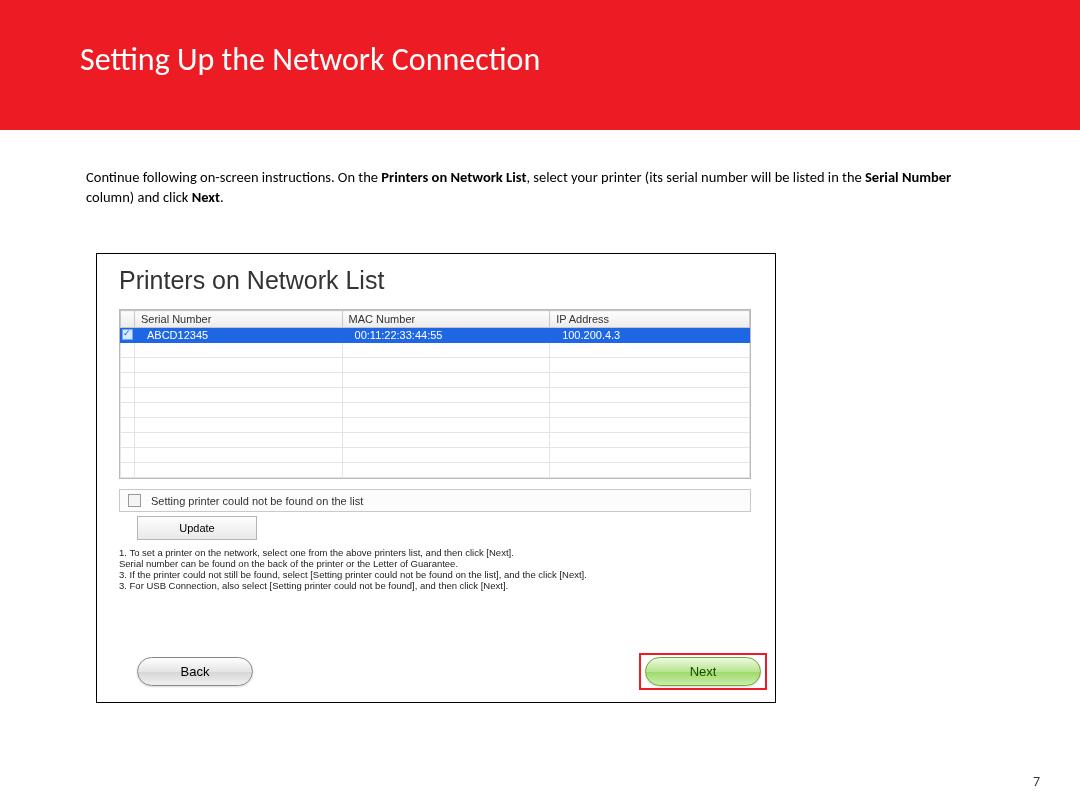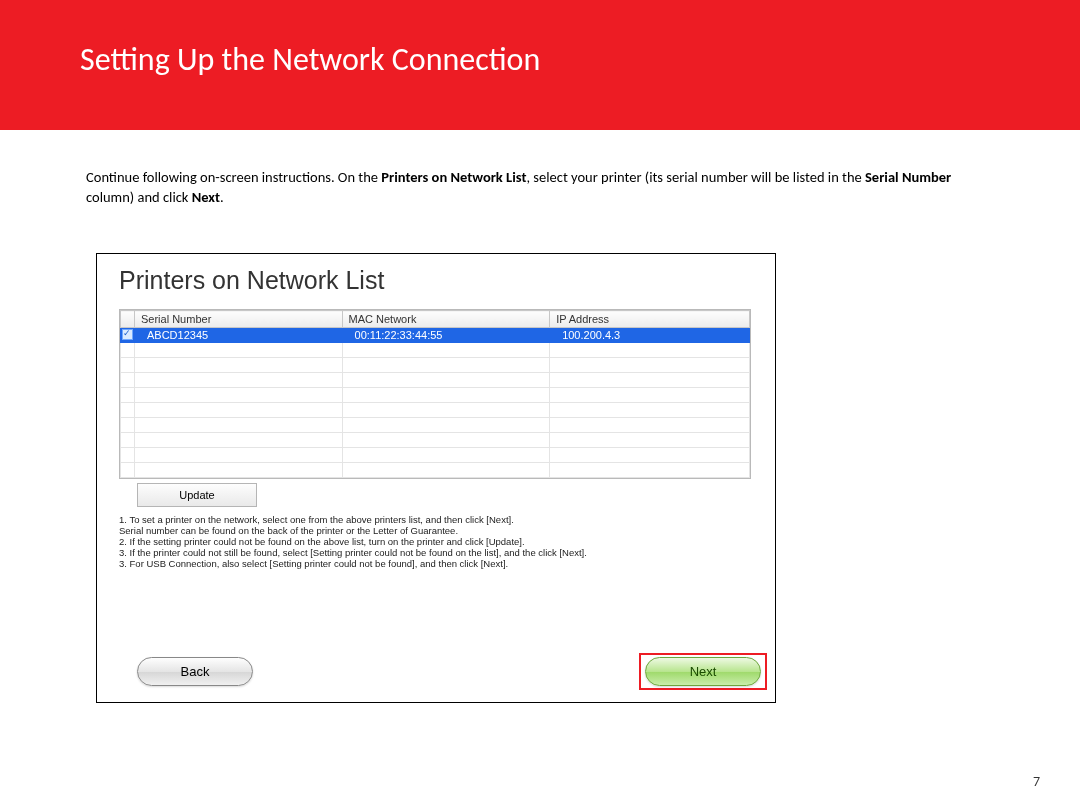--- a/index.html
+++ b/index.html
@@ -179,21 +179,21 @@
 
 <div class="dialog-frame">
   <div class="dialog-title">Printers on Network List</div>
 
   <div class="table-wrap">
     <table class="tbl">
       <thead>
         <tr>
           <th class="check-col"></th>
           <th style="width:33%">Serial Number</th>
-          <th style="width:33%">MAC Network</th>
+          <th style="width:33%">MAC Number</th>
           <th>IP Address</th>
         </tr>
       </thead>
       <tbody>
         <tr class="selected">
           <td class="check-col"><span class="checkmark"></span></td>
           <td>ABCD12345</td>
           <td>00:11:22:33:44:55</td>
           <td>100.200.4.3</td>
         </tr>
@@ -248,27 +248,30 @@
         <tr>
             <td class="check-col"></td>
             <td></td>
             <td></td>
             <td></td>
           </tr>
       </tbody>
     </table>
   </div>
 
+  <div class="not-found-row">
+    <span class="cb-box"></span>
+    <span>Setting printer could not be found on the list</span>
+  </div>
 
   <button class="update-btn">Update</button>
 
   <div class="notes">
     <div>1. To set a printer on the network, select one from the above printers list, and then click [Next].</div>
     <div>Serial number can be found on the back of the printer or the Letter of Guarantee.</div>
-    <div>2. If the setting printer could not be found on the above list, turn on the printer and click [Update].</div>
     <div>3. If the printer could not still be found, select [Setting printer could not be found on the list], and the click [Next].</div>
     <div>3. For USB Connection, also select [Setting printer could not be found], and then click [Next].</div>
   </div>
 
   <div class="bottom-buttons">
     <button class="pill-btn back-btn">Back</button>
     <span class="next-wrap">
       <button class="pill-btn next-btn">Next</button>
     </span>
   </div>

